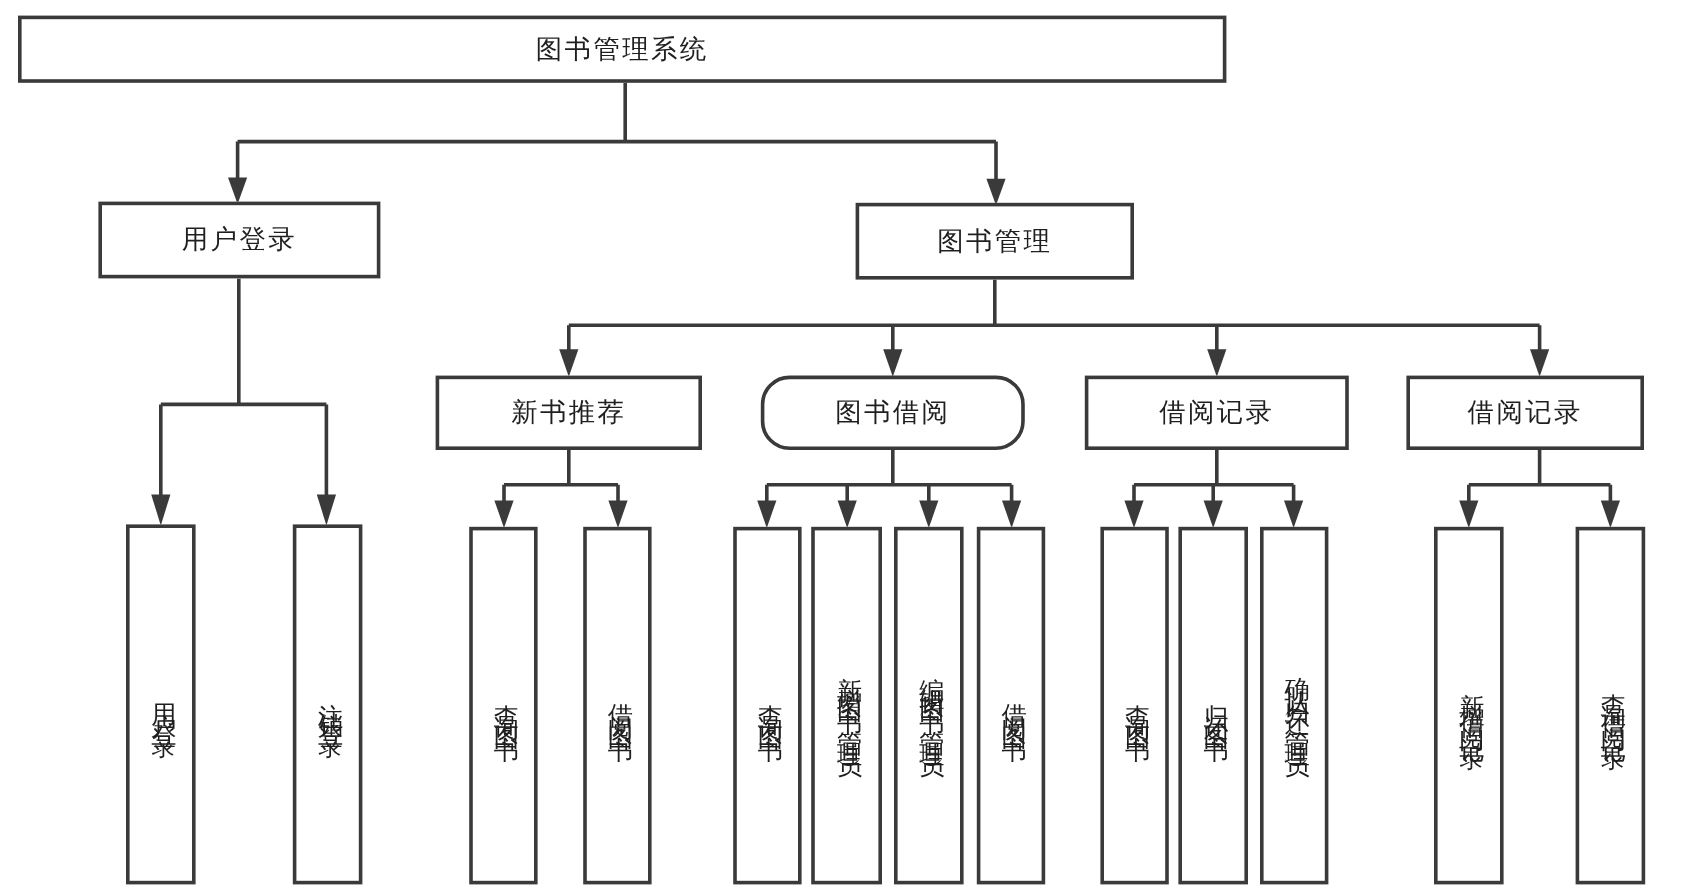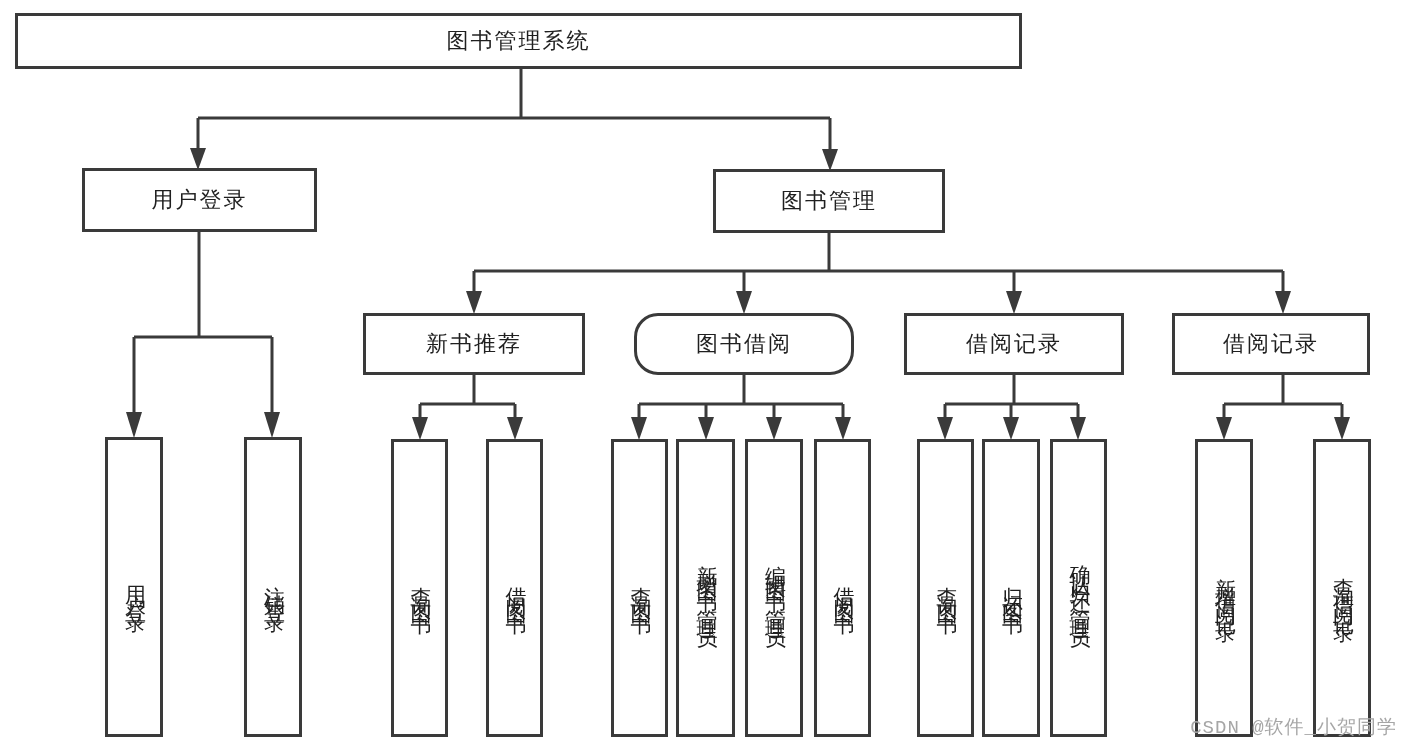--- a/index.html
+++ b/index.html
@@ -115,15 +115,14 @@
   <div class="node v" style="left:745px;top:439px;width:58px;height:298px;">编辑图书（管理员）</div>
   <div class="node v" style="left:814px;top:439px;width:57px;height:298px;">借阅图书</div>
 
   <div class="node v" style="left:917px;top:439px;width:57px;height:298px;">查询图书</div>
   <div class="node v" style="left:982px;top:439px;width:58px;height:298px;">归还图书</div>
   <div class="node v" style="left:1050px;top:439px;width:57px;height:298px;">确认归还（管理员）</div>
 
   <div class="node v" style="left:1195px;top:439px;width:58px;height:298px;">新增借阅记录</div>
   <div class="node v" style="left:1313px;top:439px;width:58px;height:298px;">查询借阅记录</div>
 
-  <div class="watermark">CSDN @软件_小贺同学</div>
 
 </div>
 
 </body></html>

